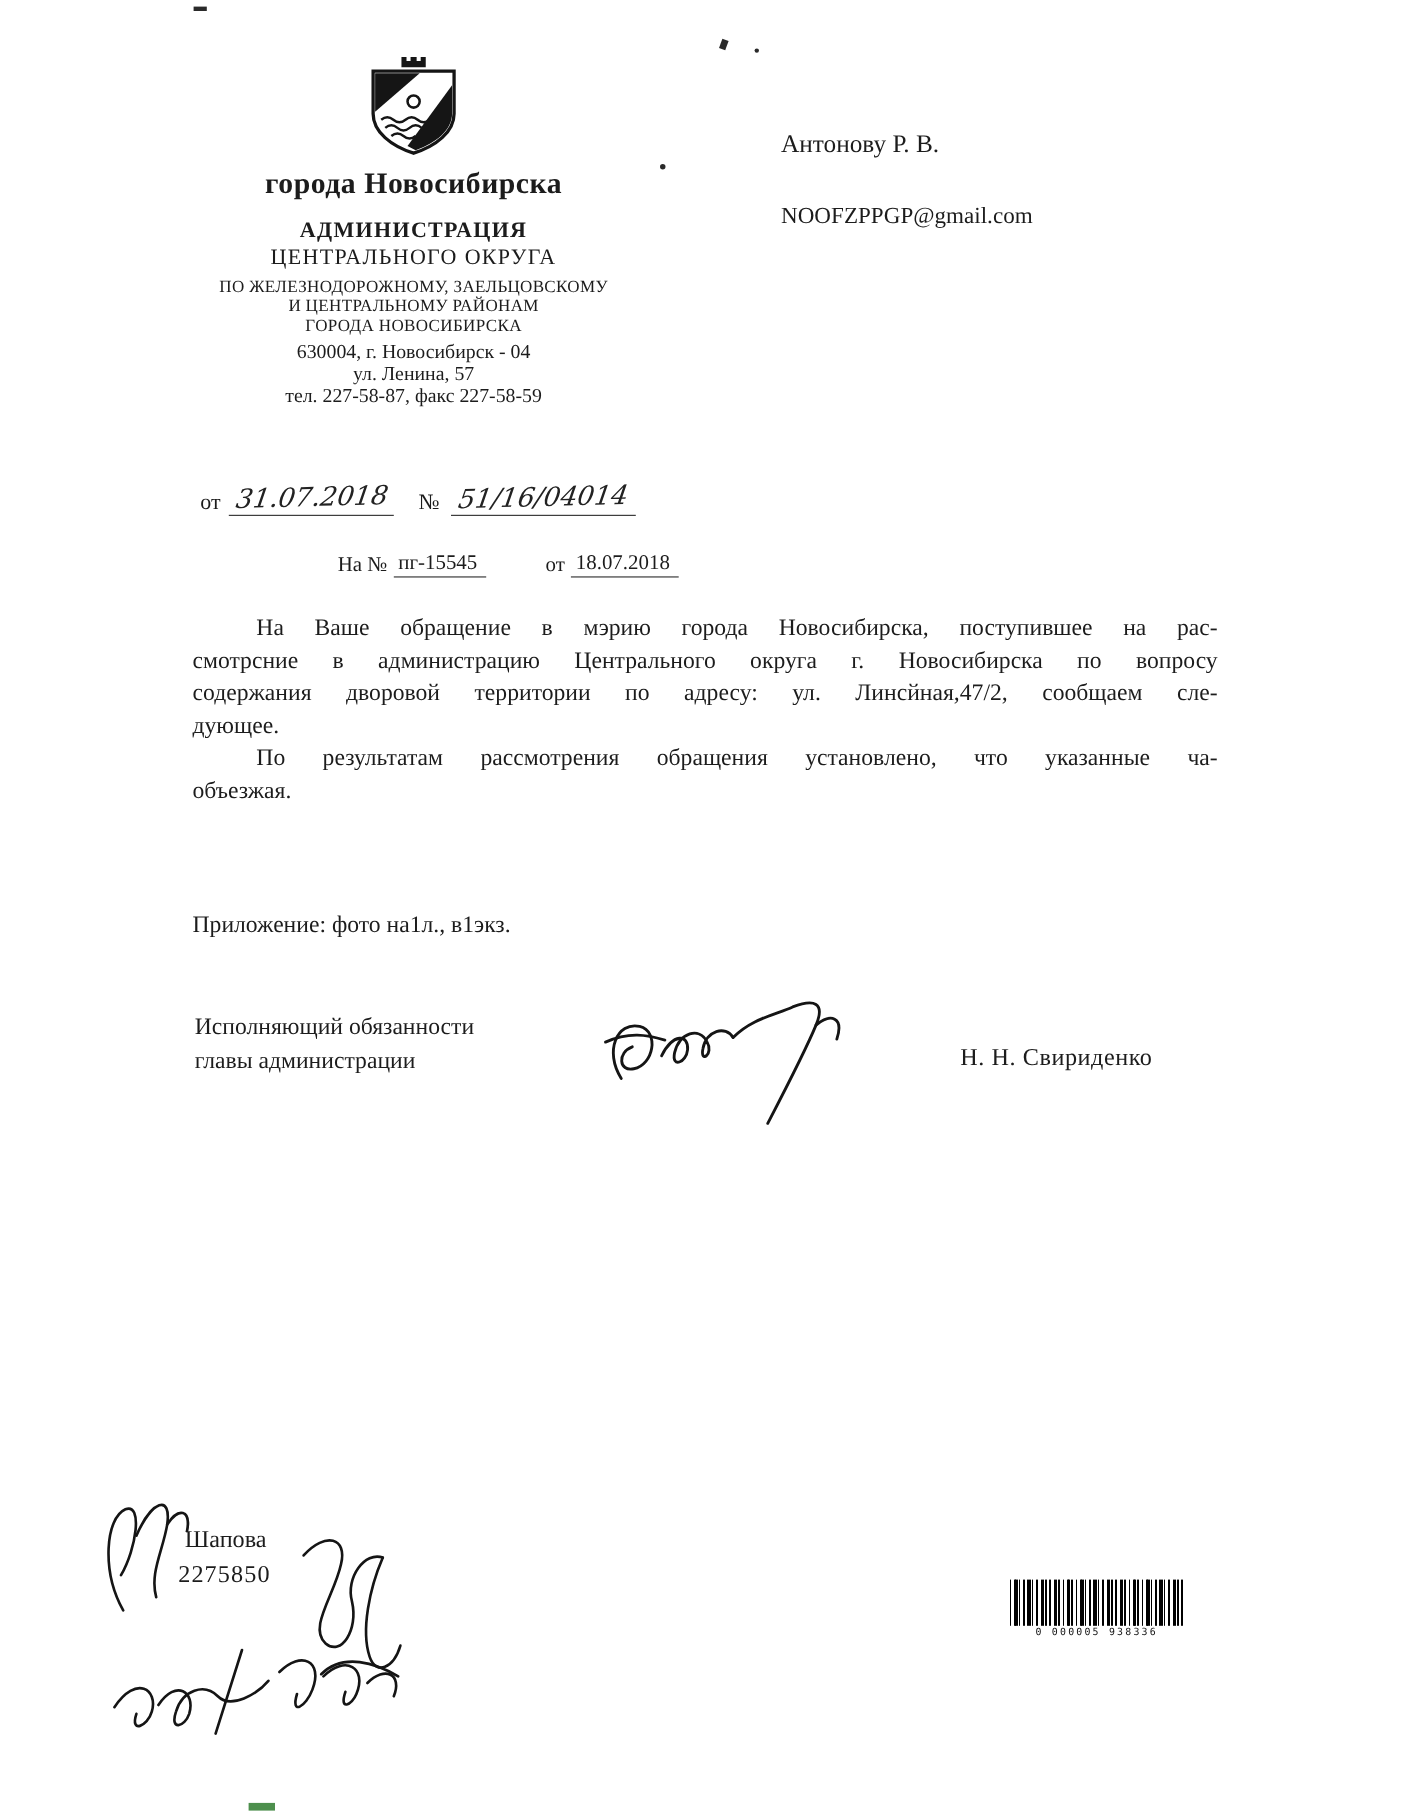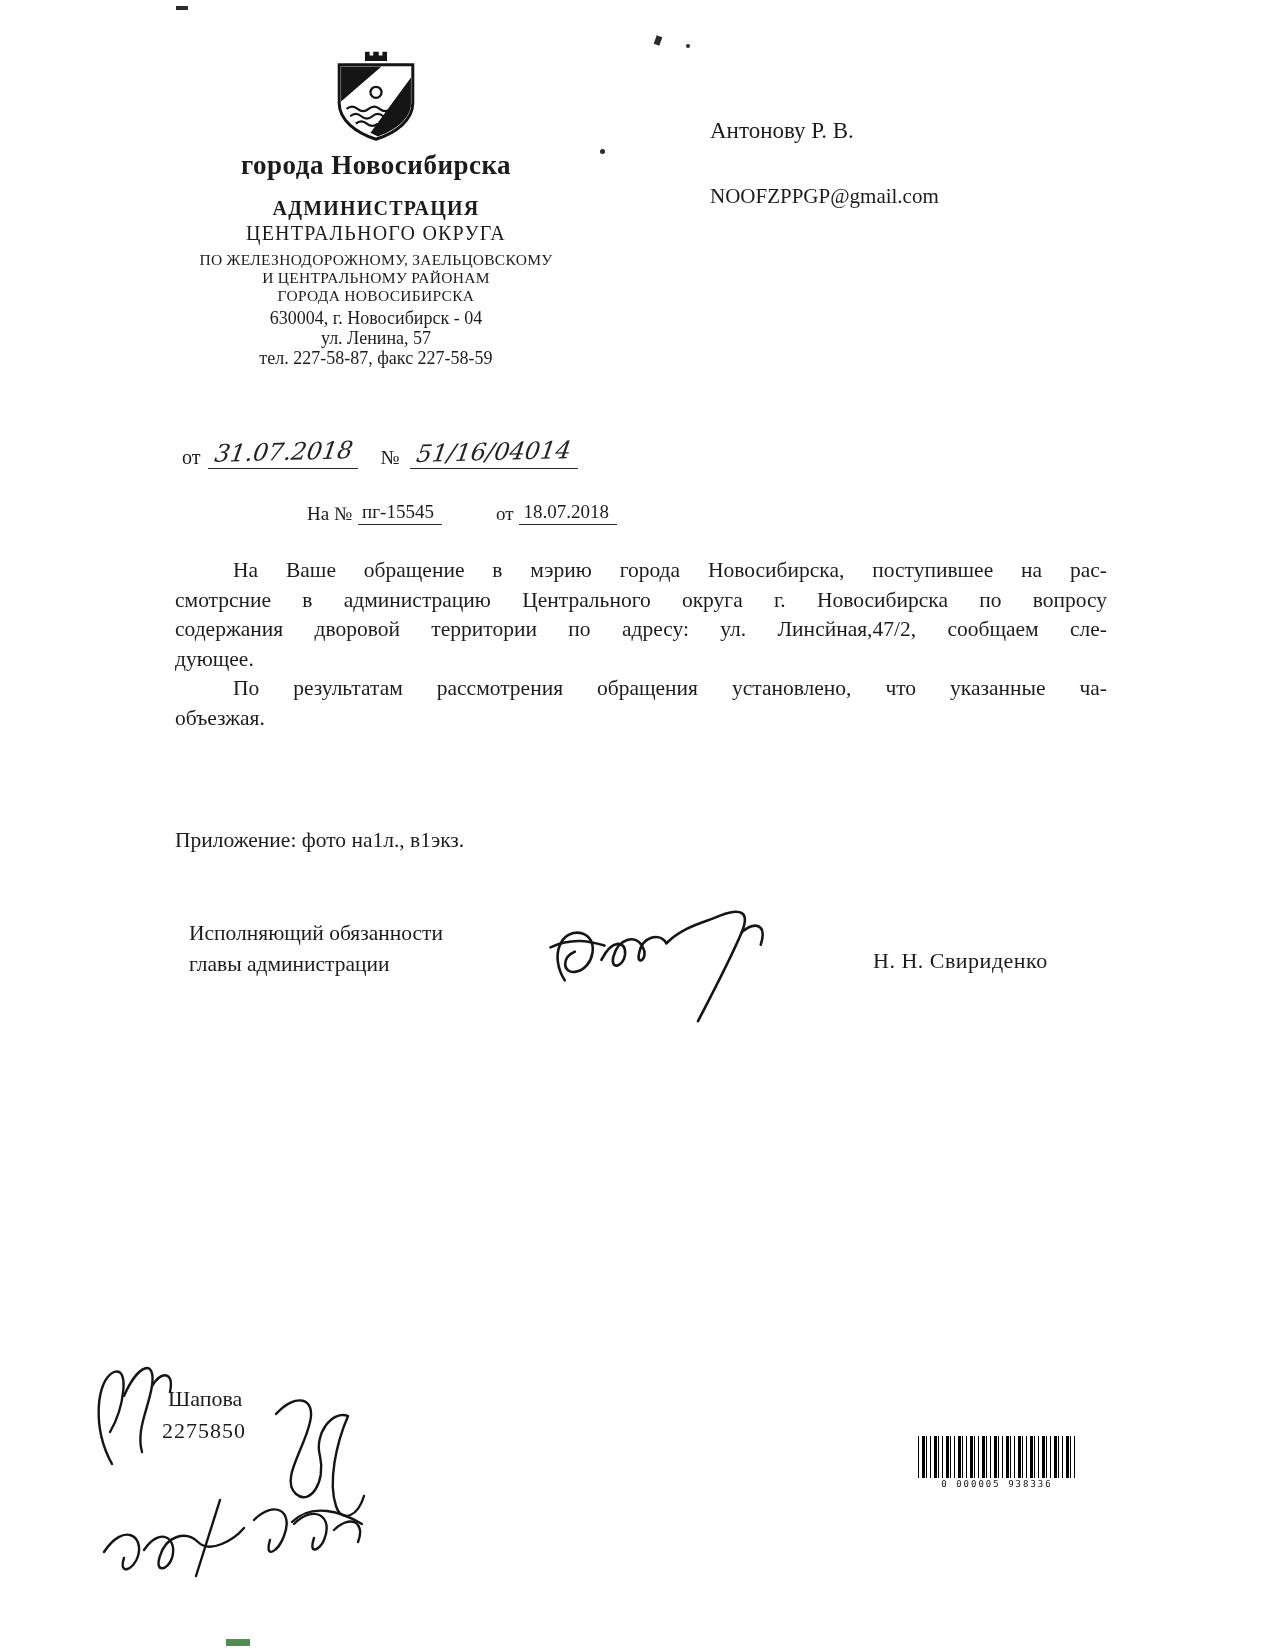--- a/index.html
+++ b/index.html
@@ -47,21 +47,21 @@
   .num-label{margin-left:22px;}
   .typed-underline{border-bottom:1.4px solid #2a2a2a;padding:0 8px 1px 4px;margin-left:6px;white-space:nowrap;}
   .ref2-ot{margin-left:54px;}
   
   .body-text{position:absolute;left:175px;top:556px;width:932px;font-size:21.5px;}
   .bline{line-height:29.5px;text-align:justify;text-align-last:justify;white-space:nowrap0;}
   .bline.first{text-indent:58px;}
   .bline.last{text-align:left;text-align-last:left;}
   .attachment{position:absolute;left:175px;top:828px;font-size:21.5px;}
   
-  .sign-title{position:absolute;left:189px;top:918px;font-size:21.5px;line-height:31px;}
+  .sign-title{position:absolute;left:177px;top:918px;font-size:21.5px;line-height:31px;}
   .sign-scribble{position:absolute;left:540px;top:888px;}
   .sign-name{position:absolute;left:873px;top:948px;font-size:22px;letter-spacing:0.5px;}
   
   .executor-name{position:absolute;left:168px;top:1386px;font-size:22px;}
   .executor-phone{position:absolute;left:162px;top:1418px;font-size:22px;letter-spacing:1px;}
   .scribble-a{position:absolute;left:78px;top:1342px;}
   .scribble-b{position:absolute;left:252px;top:1382px;}
   .scribble-c{position:absolute;left:92px;top:1478px;}
   .barcode-wrap{position:absolute;left:918px;top:1436px;width:158px;text-align:center;}
   .barcode{

